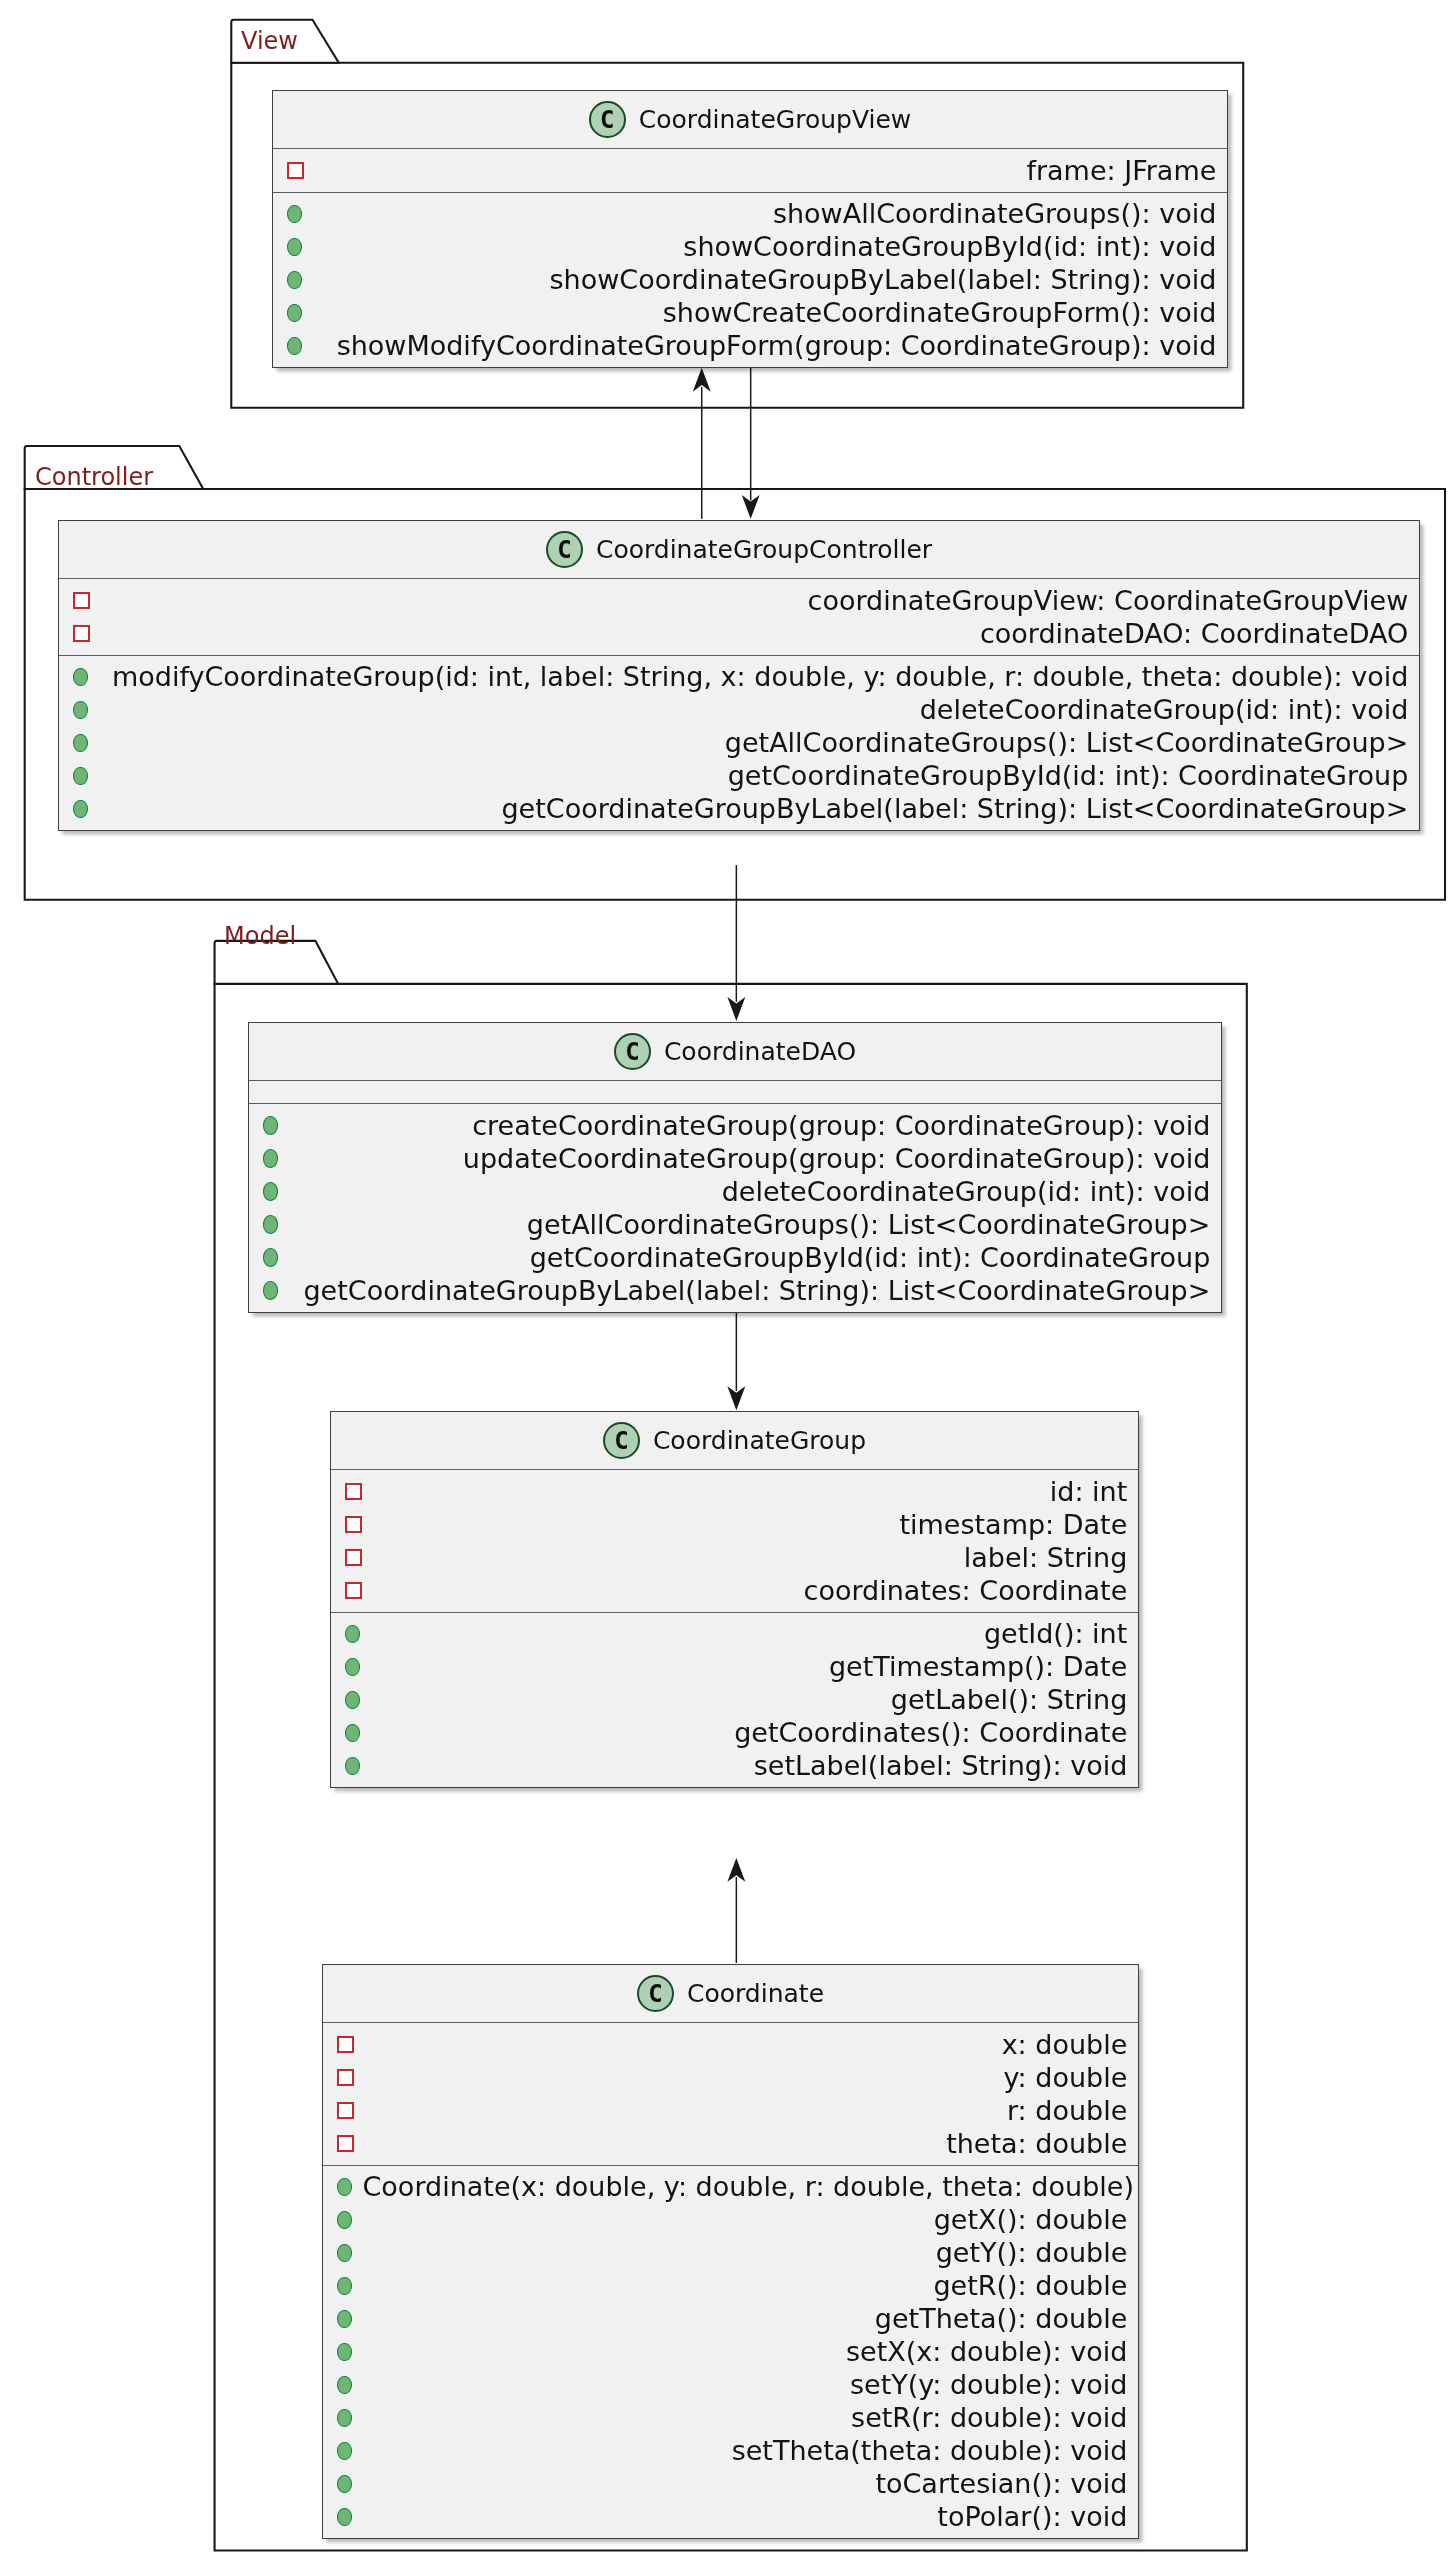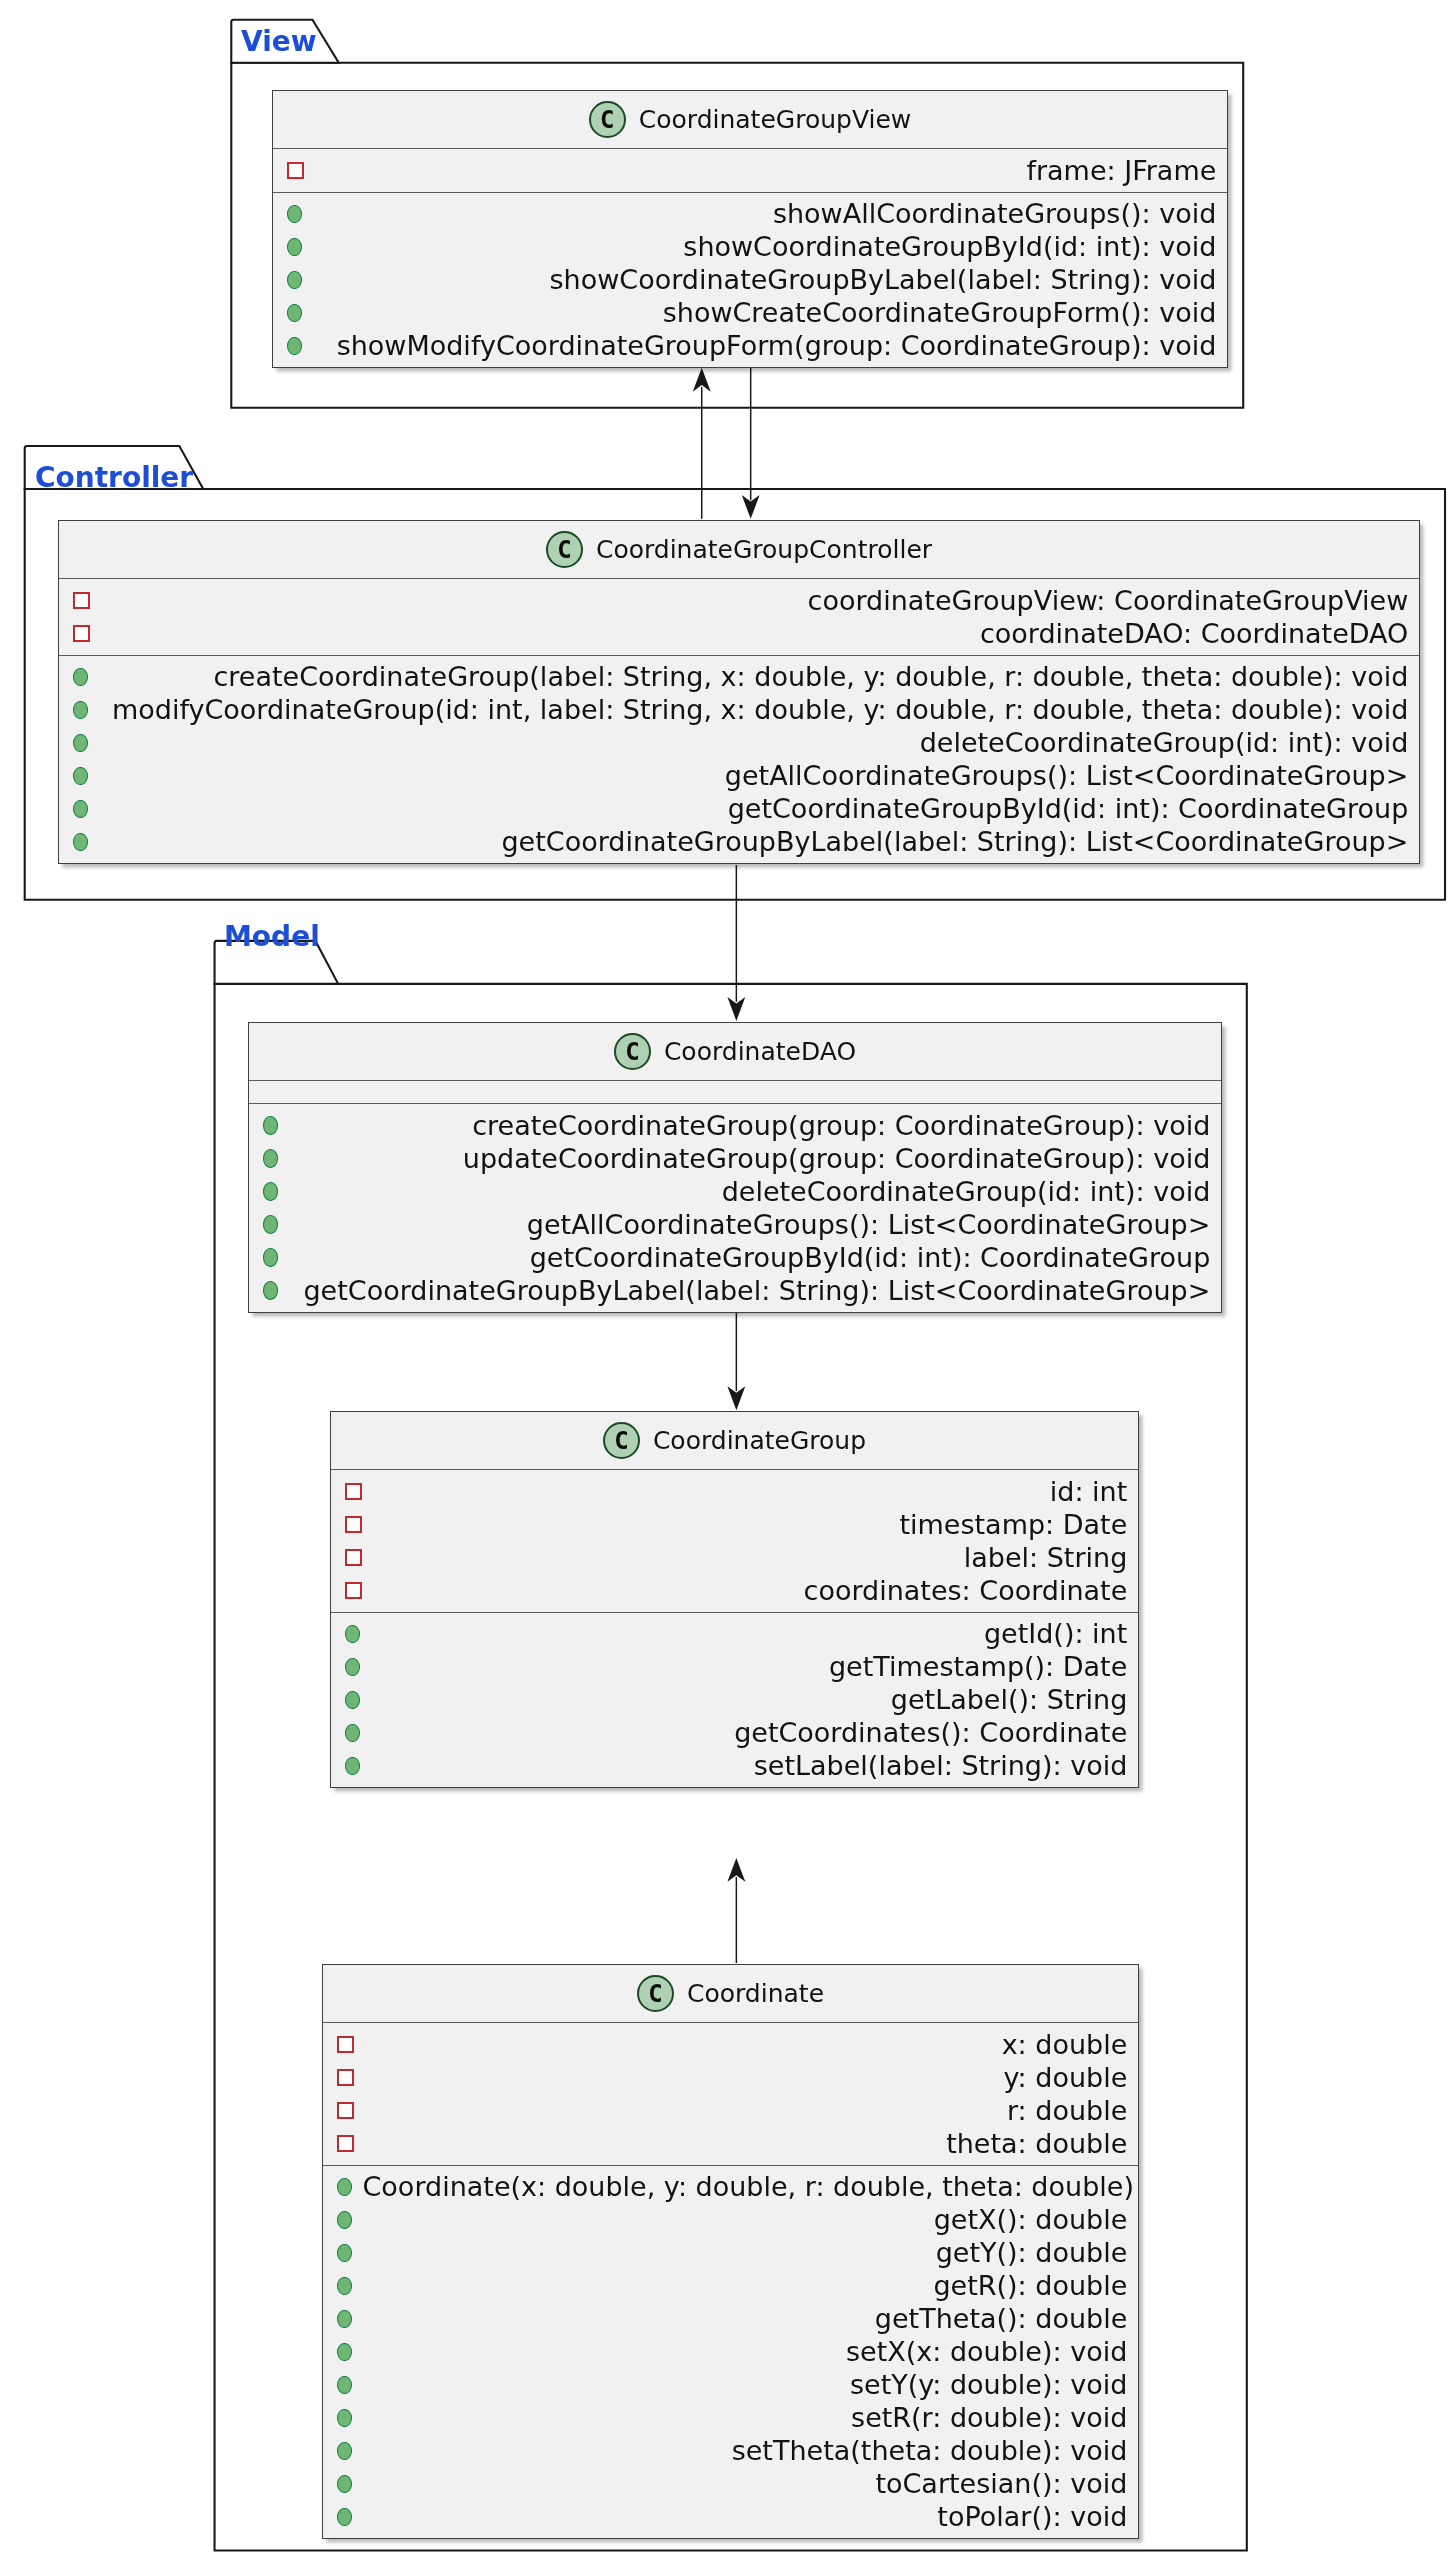--- a/index.html
+++ b/index.html
@@ -5,21 +5,21 @@
   html,body{margin:0;padding:0;background:#FFFFFF;}
   body{
     position:relative;
     width:1453px;height:2563px;
     font-family:"DejaVu Sans",sans-serif;
     color:#121212;
   }
   #canvas-svg{position:absolute;left:0;top:0;z-index:0;}
   .pkg-label{
     position:absolute;z-index:3;
-    font-weight:bold;font-size:28px;line-height:33px;color:#1d4ed8;
+    font-weight:normal;font-size:24px;line-height:33px;color:#7f1d1d;
     white-space:nowrap;
   }
   .class-box{
     position:absolute;z-index:2;
     background:#F1F1F1;
     border:1.2px solid #3F3F3F;
     box-shadow:4.2px 4.2px 3.6px rgba(0,0,0,0.28);
     box-sizing:border-box;
   }
   .class-title{
@@ -141,24 +141,20 @@
         <span>coordinateGroupView: CoordinateGroupView</span>
       </div>
       <div class="member">
         <span class="icon-field"></span>
         <span>coordinateDAO: CoordinateDAO</span>
       </div>
     </div>
   <div class="band">
       <div class="member">
         <span class="icon-method"></span>
-        <span>createCoordinateGroup(label: String, x: double, y: double, r: double, theta: double): void</span>
-      </div>
-      <div class="member">
-        <span class="icon-method"></span>
         <span>modifyCoordinateGroup(id: int, label: String, x: double, y: double, r: double, theta: double): void</span>
       </div>
       <div class="member">
         <span class="icon-method"></span>
         <span>deleteCoordinateGroup(id: int): void</span>
       </div>
       <div class="member">
         <span class="icon-method"></span>
         <span>getAllCoordinateGroups(): List&lt;CoordinateGroup&gt;</span>
       </div>

